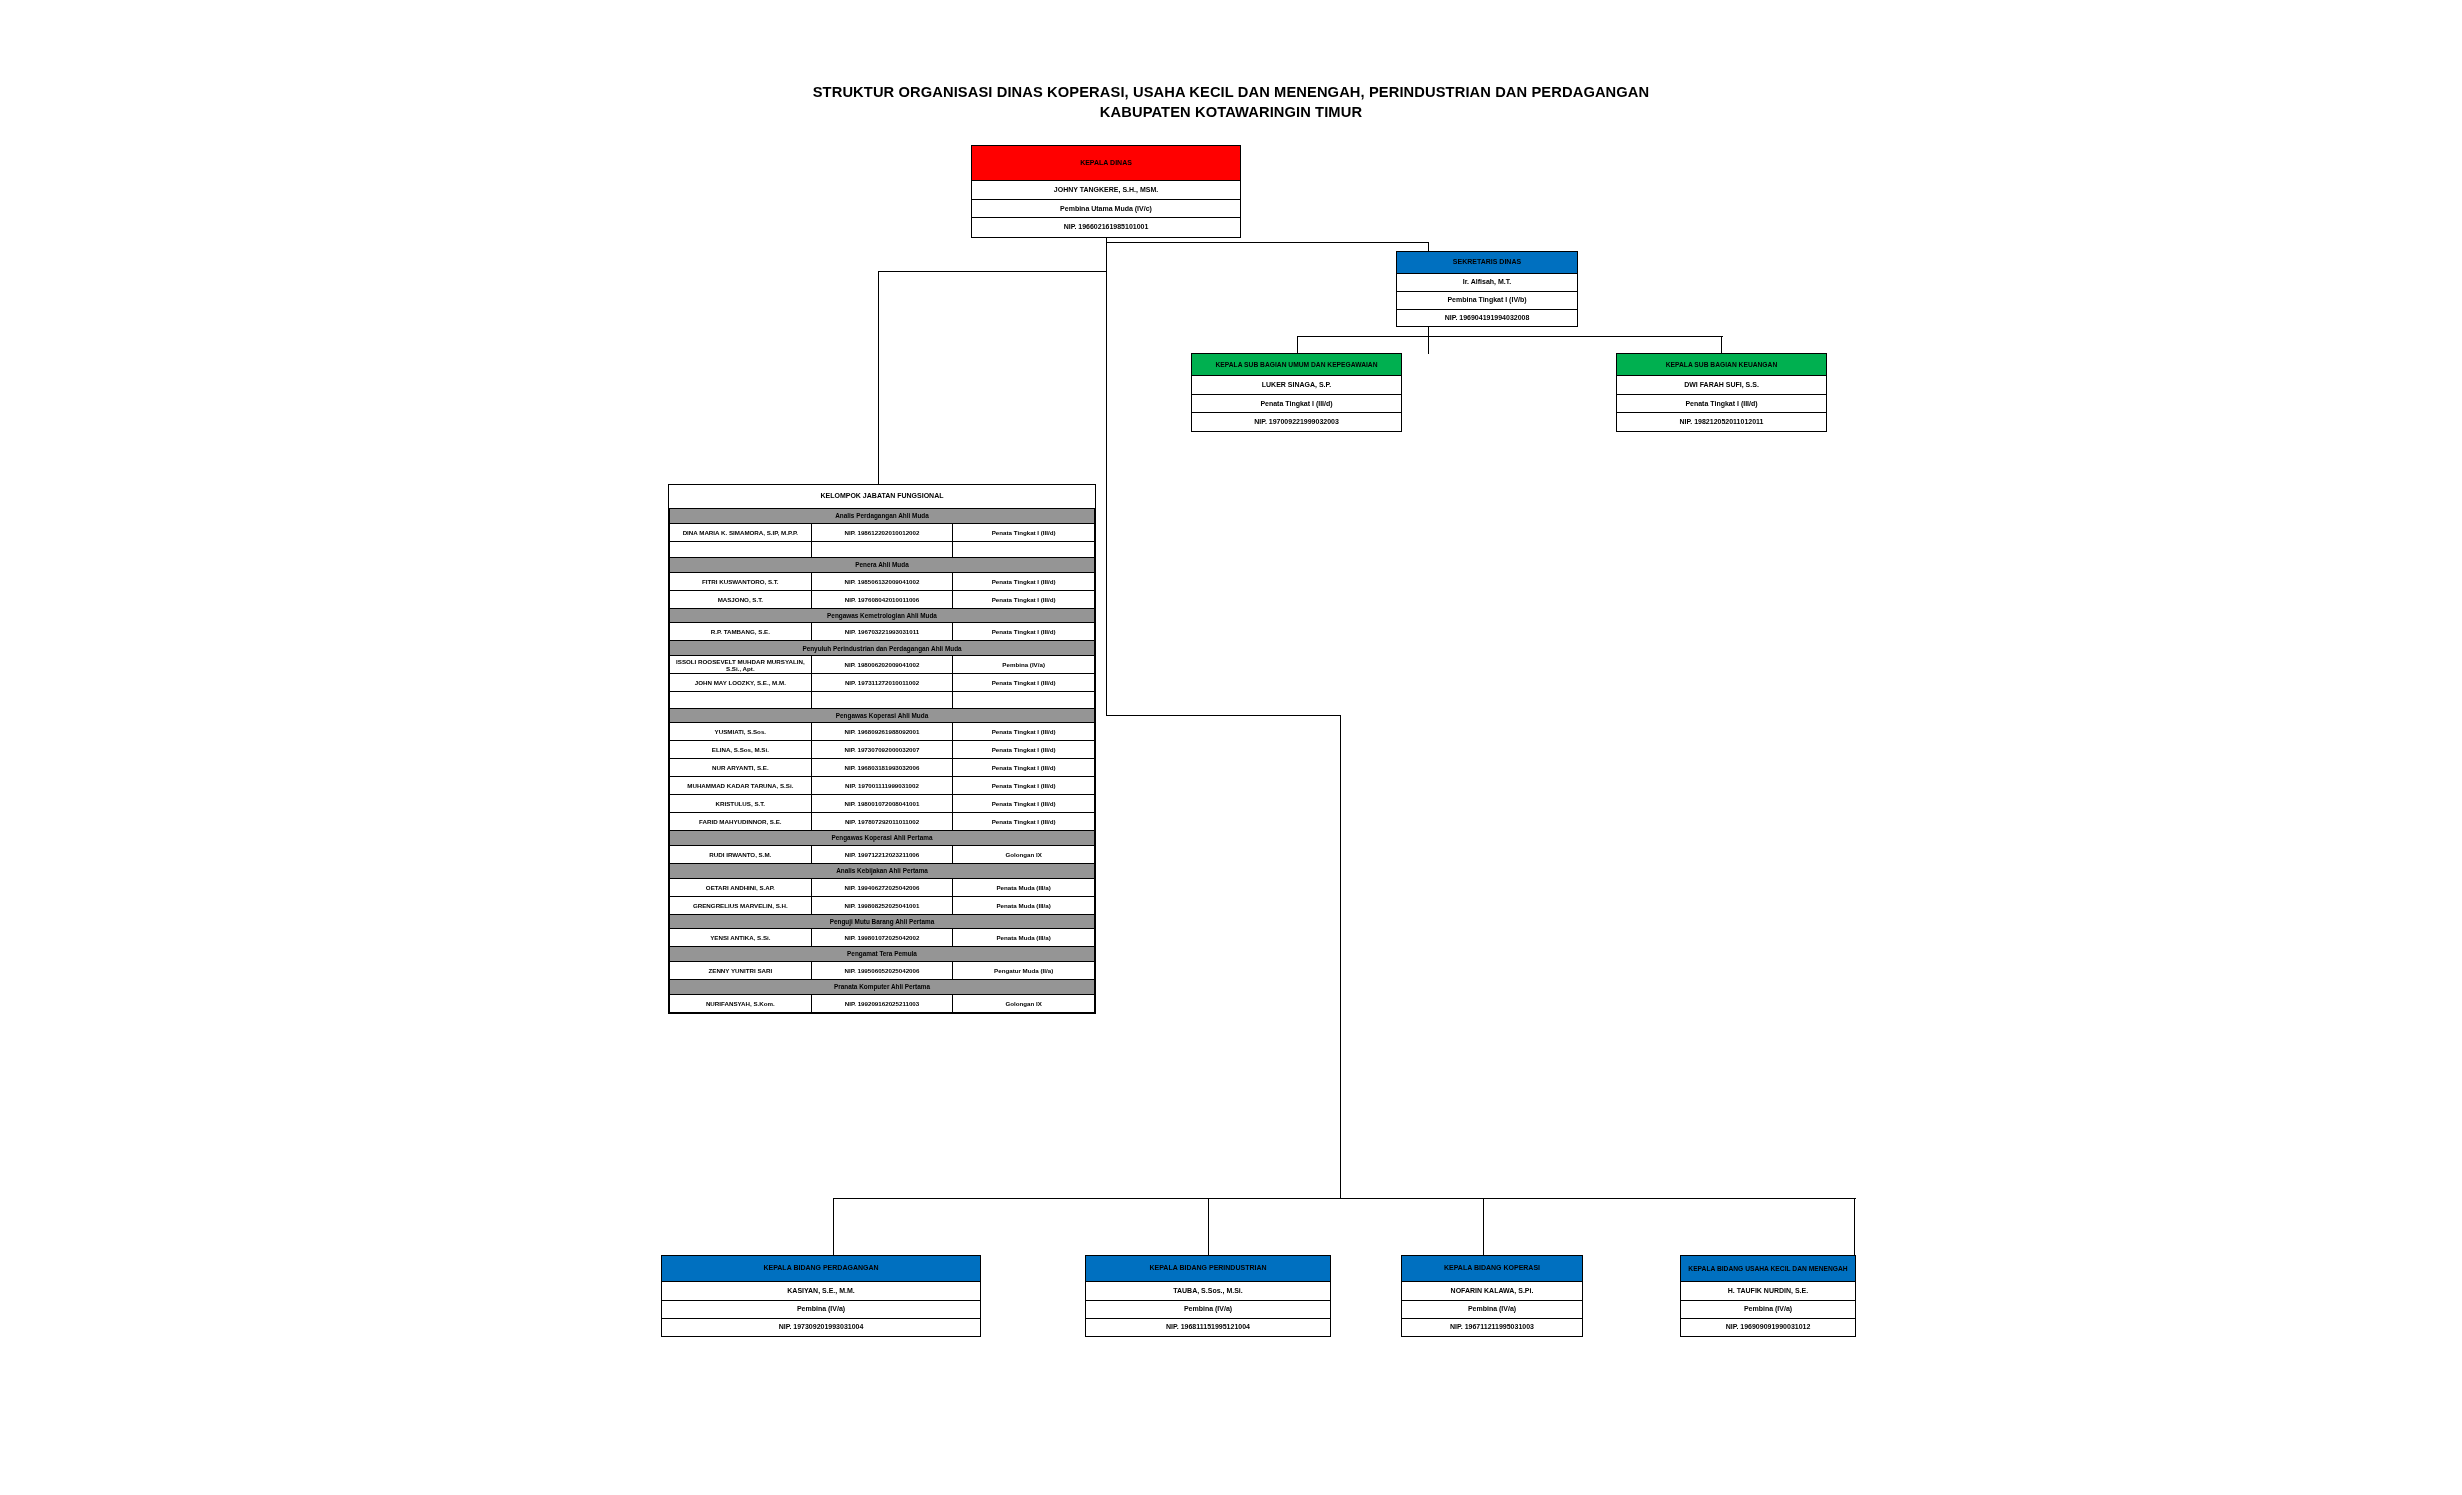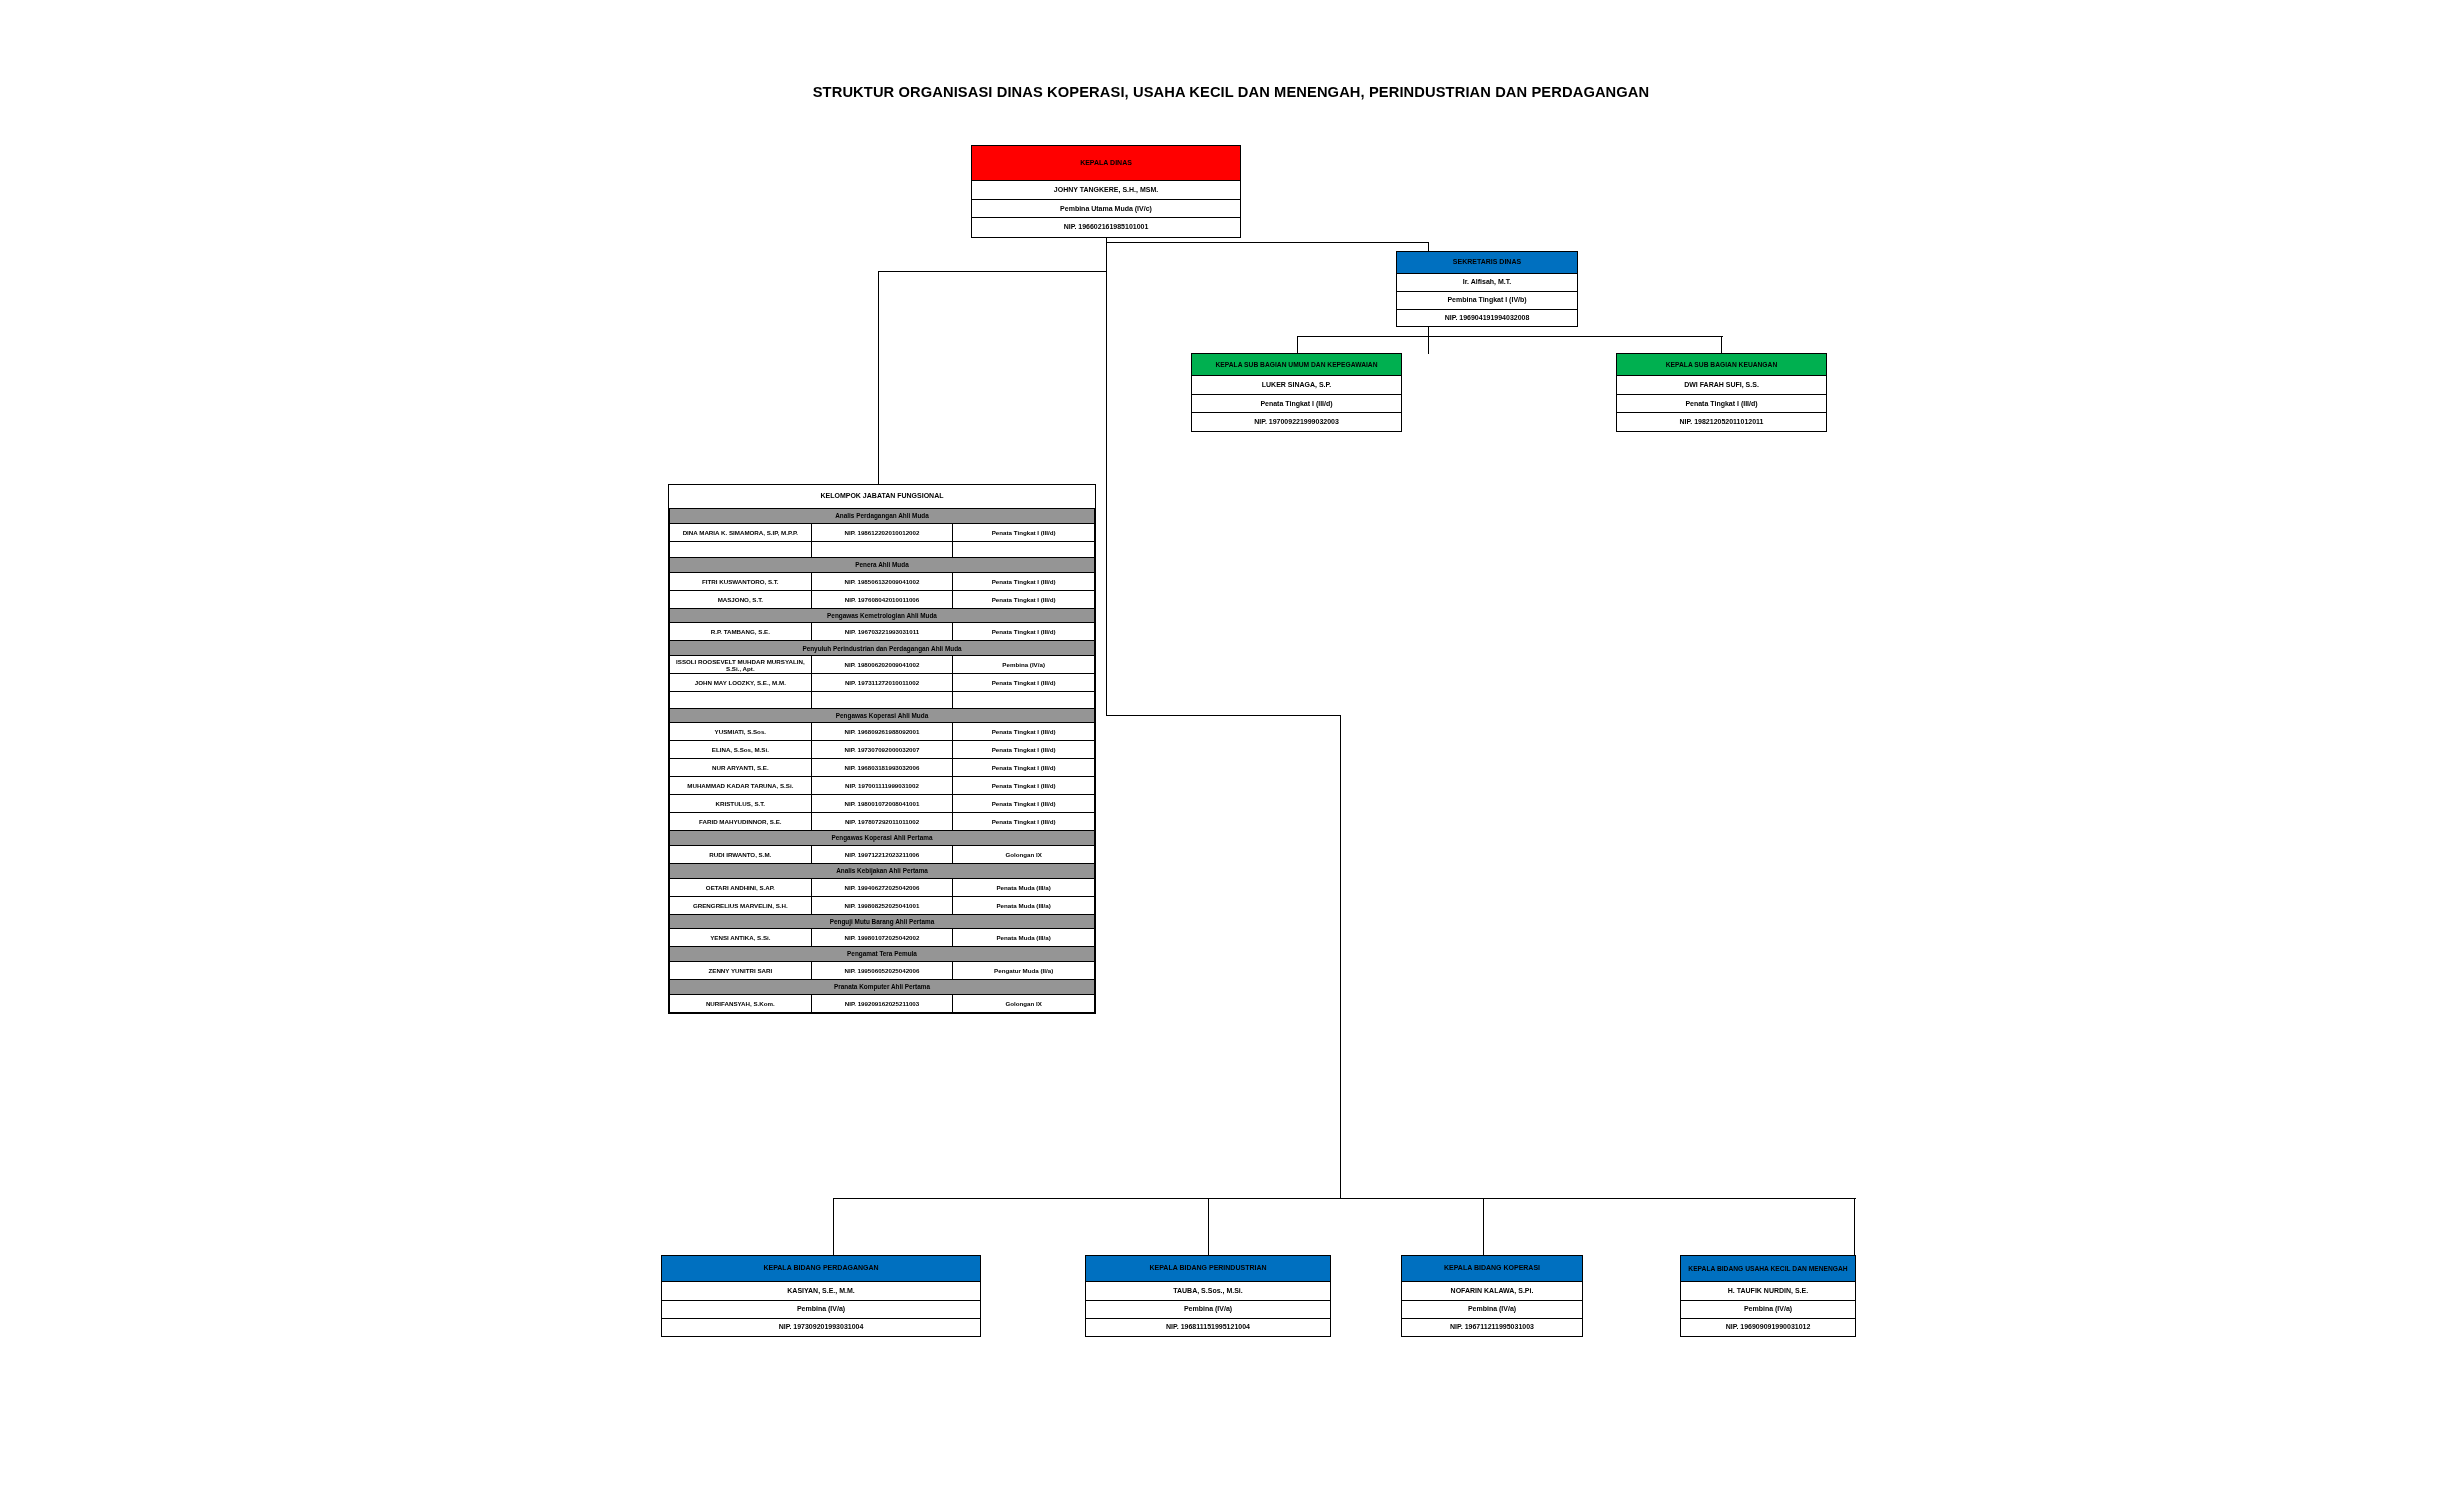--- a/index.html
+++ b/index.html
@@ -107,20 +107,21 @@
   .kjf tr.per td.rk{width:94px;}
   .kjf tr.blank td{height:16.4px;}
 </style>
 </head>
 <body>
 
 <div id="stage">
 
   <div class="title">
     <span>STRUKTUR ORGANISASI DINAS KOPERASI, USAHA KECIL DAN MENENGAH, PERINDUSTRIAN DAN PERDAGANGAN</span>
+    <span class="l2">KABUPATEN KOTAWARINGIN TIMUR</span>
   </div>
 
   <div class="ln lnv" style="left:1106px;top:237px;height:35px;"></div>
 
   <div class="ln lnh" style="left:1106px;top:242px;width:323px;"></div>
 
   <div class="ln lnv" style="left:1428px;top:242px;height:16px;"></div>
 
   <div class="ln lnh" style="left:878px;top:271px;width:229px;"></div>
 

